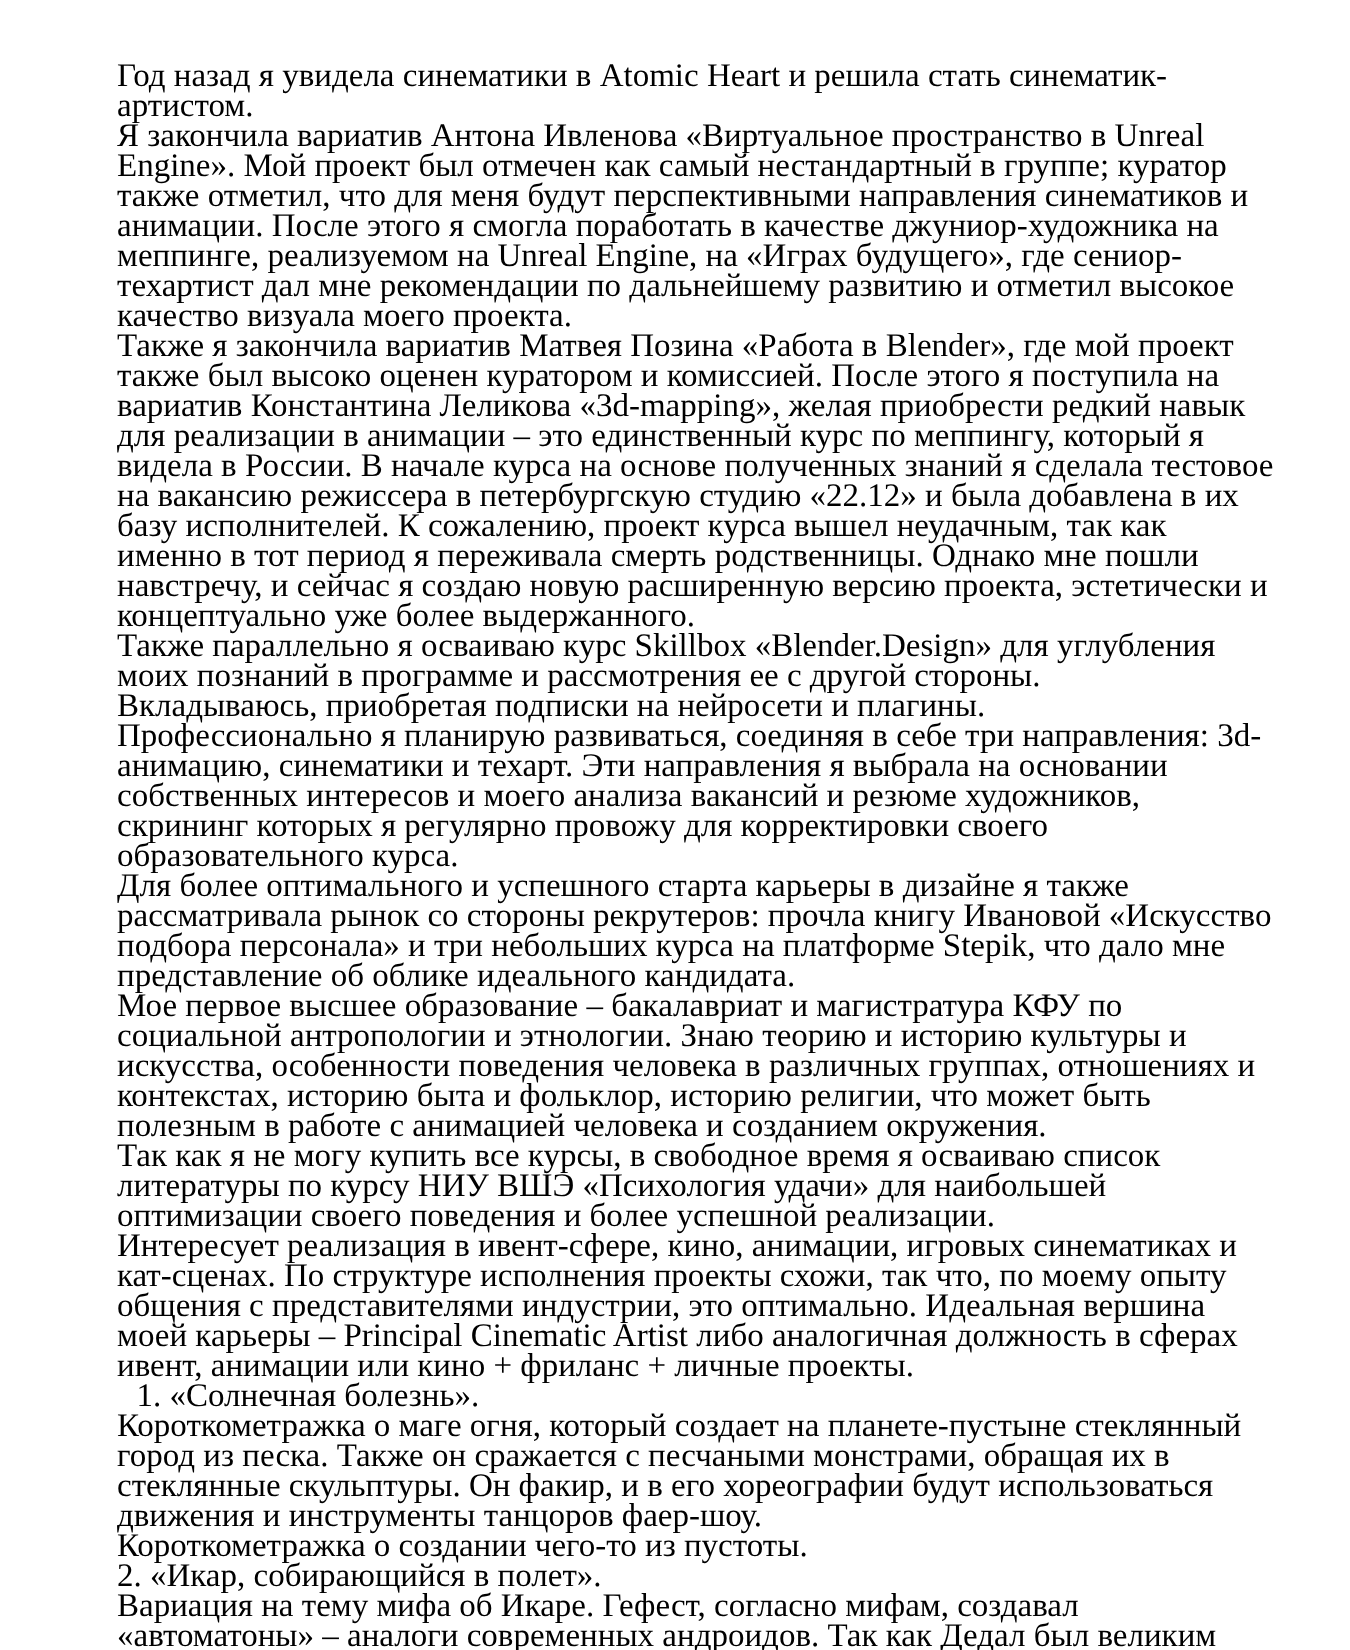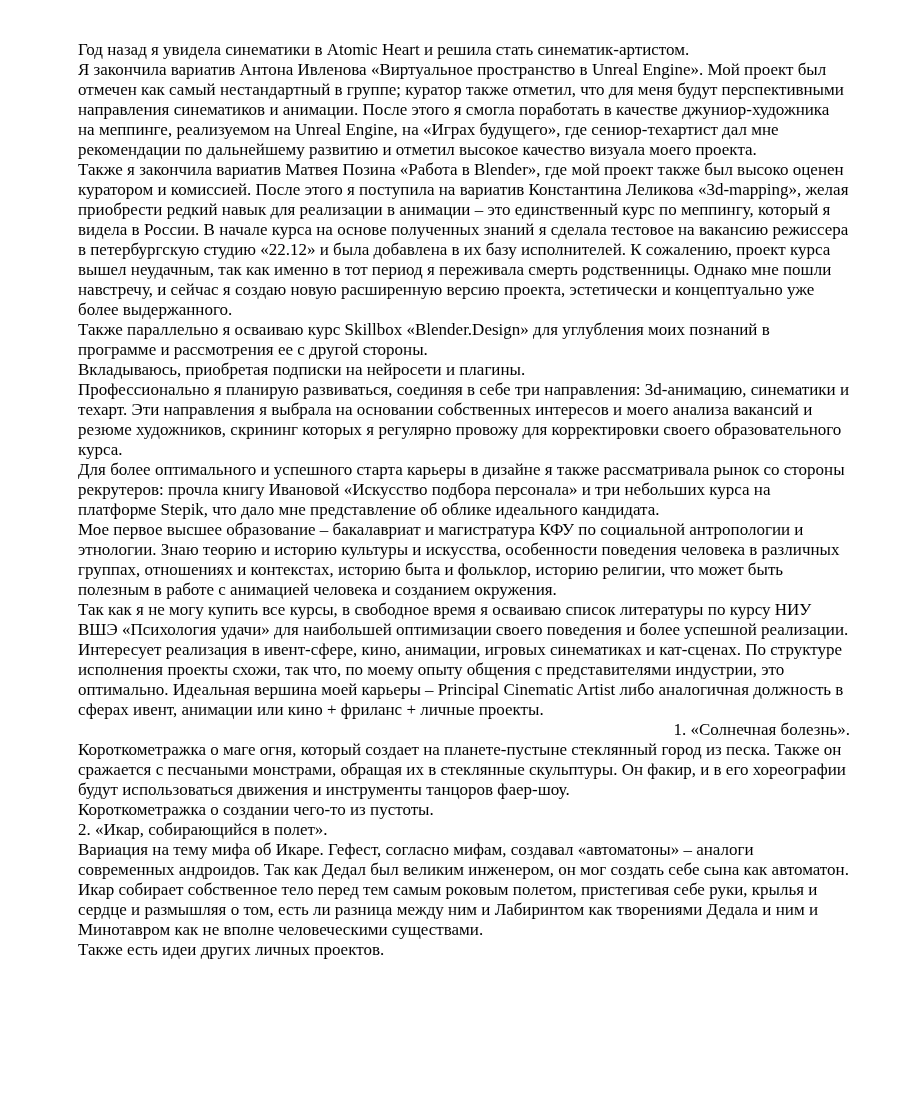--- a/index.html
+++ b/index.html
@@ -17,29 +17,28 @@
       box-sizing: border-box;
       width: 900px;
       height: 1100px;
       padding: 40px 50px 0 78px;
       background: #ffffff;
       color: #000000;
     }
     .doc-body p.para {
       margin: 0;
       padding: 0;
-      font-size: 17px;
+      font-size: 22px;
       line-height: 20px;
       color: #000000;
       text-align: left;
       word-spacing: normal;
     }
     .doc-body p.para.indent {
       padding-left: 13px;
-      text-align: right;
     }
   </style>
 </head>
 <body>
 
 <div class="page">
   <div class="doc-body">
       <p class="para">Год назад я увидела синематики в Atomic Heart и решила стать синематик-артистом.</p>
       <p class="para">Я закончила вариатив Антона Ивленова «Виртуальное пространство в Unreal Engine». Мой проект был отмечен как самый нестандартный в группе; куратор также отметил, что для меня будут перспективными направления синематиков и анимации. После этого я смогла поработать в качестве джуниор-художника на меппинге, реализуемом на Unreal Engine, на «Играх будущего», где сениор-техартист дал мне рекомендации по дальнейшему развитию и отметил высокое качество визуала моего проекта.</p>
       <p class="para">Также я закончила вариатив Матвея Позина «Работа в Blender», где мой проект также был высоко оценен куратором и комиссией. После этого я поступила на вариатив Константина Леликова «3d-mapping», желая приобрести редкий навык для реализации в анимации – это единственный курс по меппингу, который я видела в России. В начале курса на основе полученных знаний я сделала тестовое на вакансию режиссера в петербургскую студию «22.12» и была добавлена в их базу исполнителей. К сожалению, проект курса вышел неудачным, так как именно в тот период я переживала смерть родственницы. Однако мне пошли навстречу, и сейчас я создаю новую расширенную версию проекта, эстетически и концептуально уже более выдержанного.</p>

